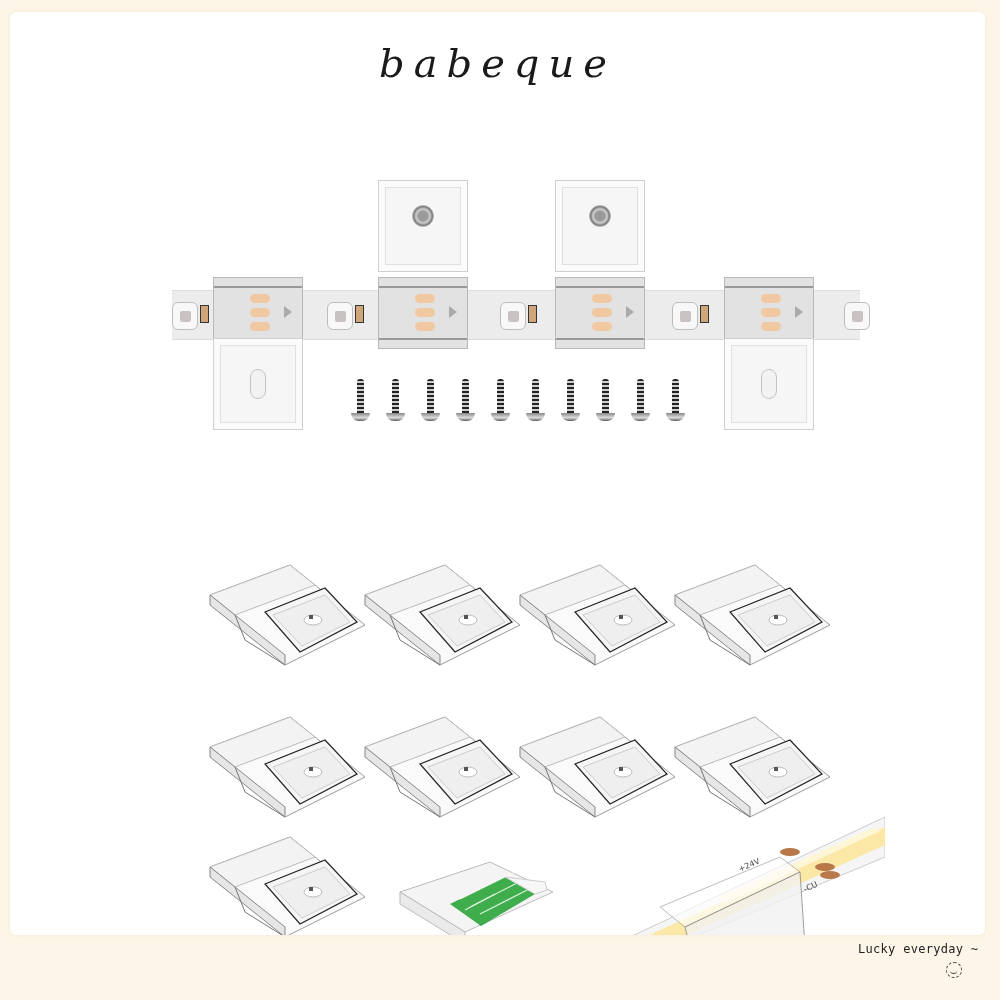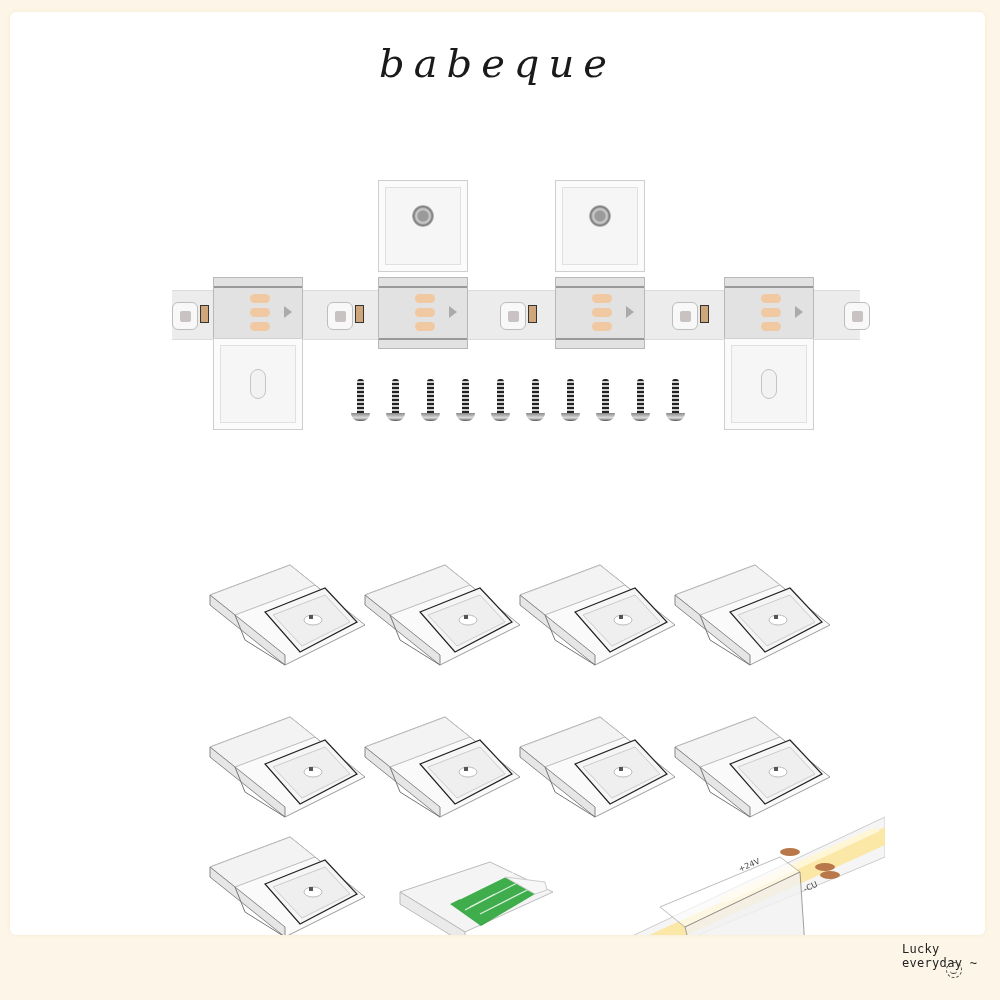--- a/index.html
+++ b/index.html
@@ -28,21 +28,20 @@
       letter-spacing: 9px;
       color: #1a1a1a;
     }
     .footer-note {
       position: absolute;
       left: 858px; top: 942px;
       font-family: "DejaVu Sans Mono", monospace;
       font-size: 12px;
       color: #222;
       letter-spacing: 0.3px;
-      margin-left: 44px;
     }
     .smiley {
       position: absolute;
       left: 946px; top: 962px;
       width: 16px; height: 16px;
       border: 1.5px dashed #444;
       border-radius: 50%;
     }
     .smiley::after {
       content: "";

